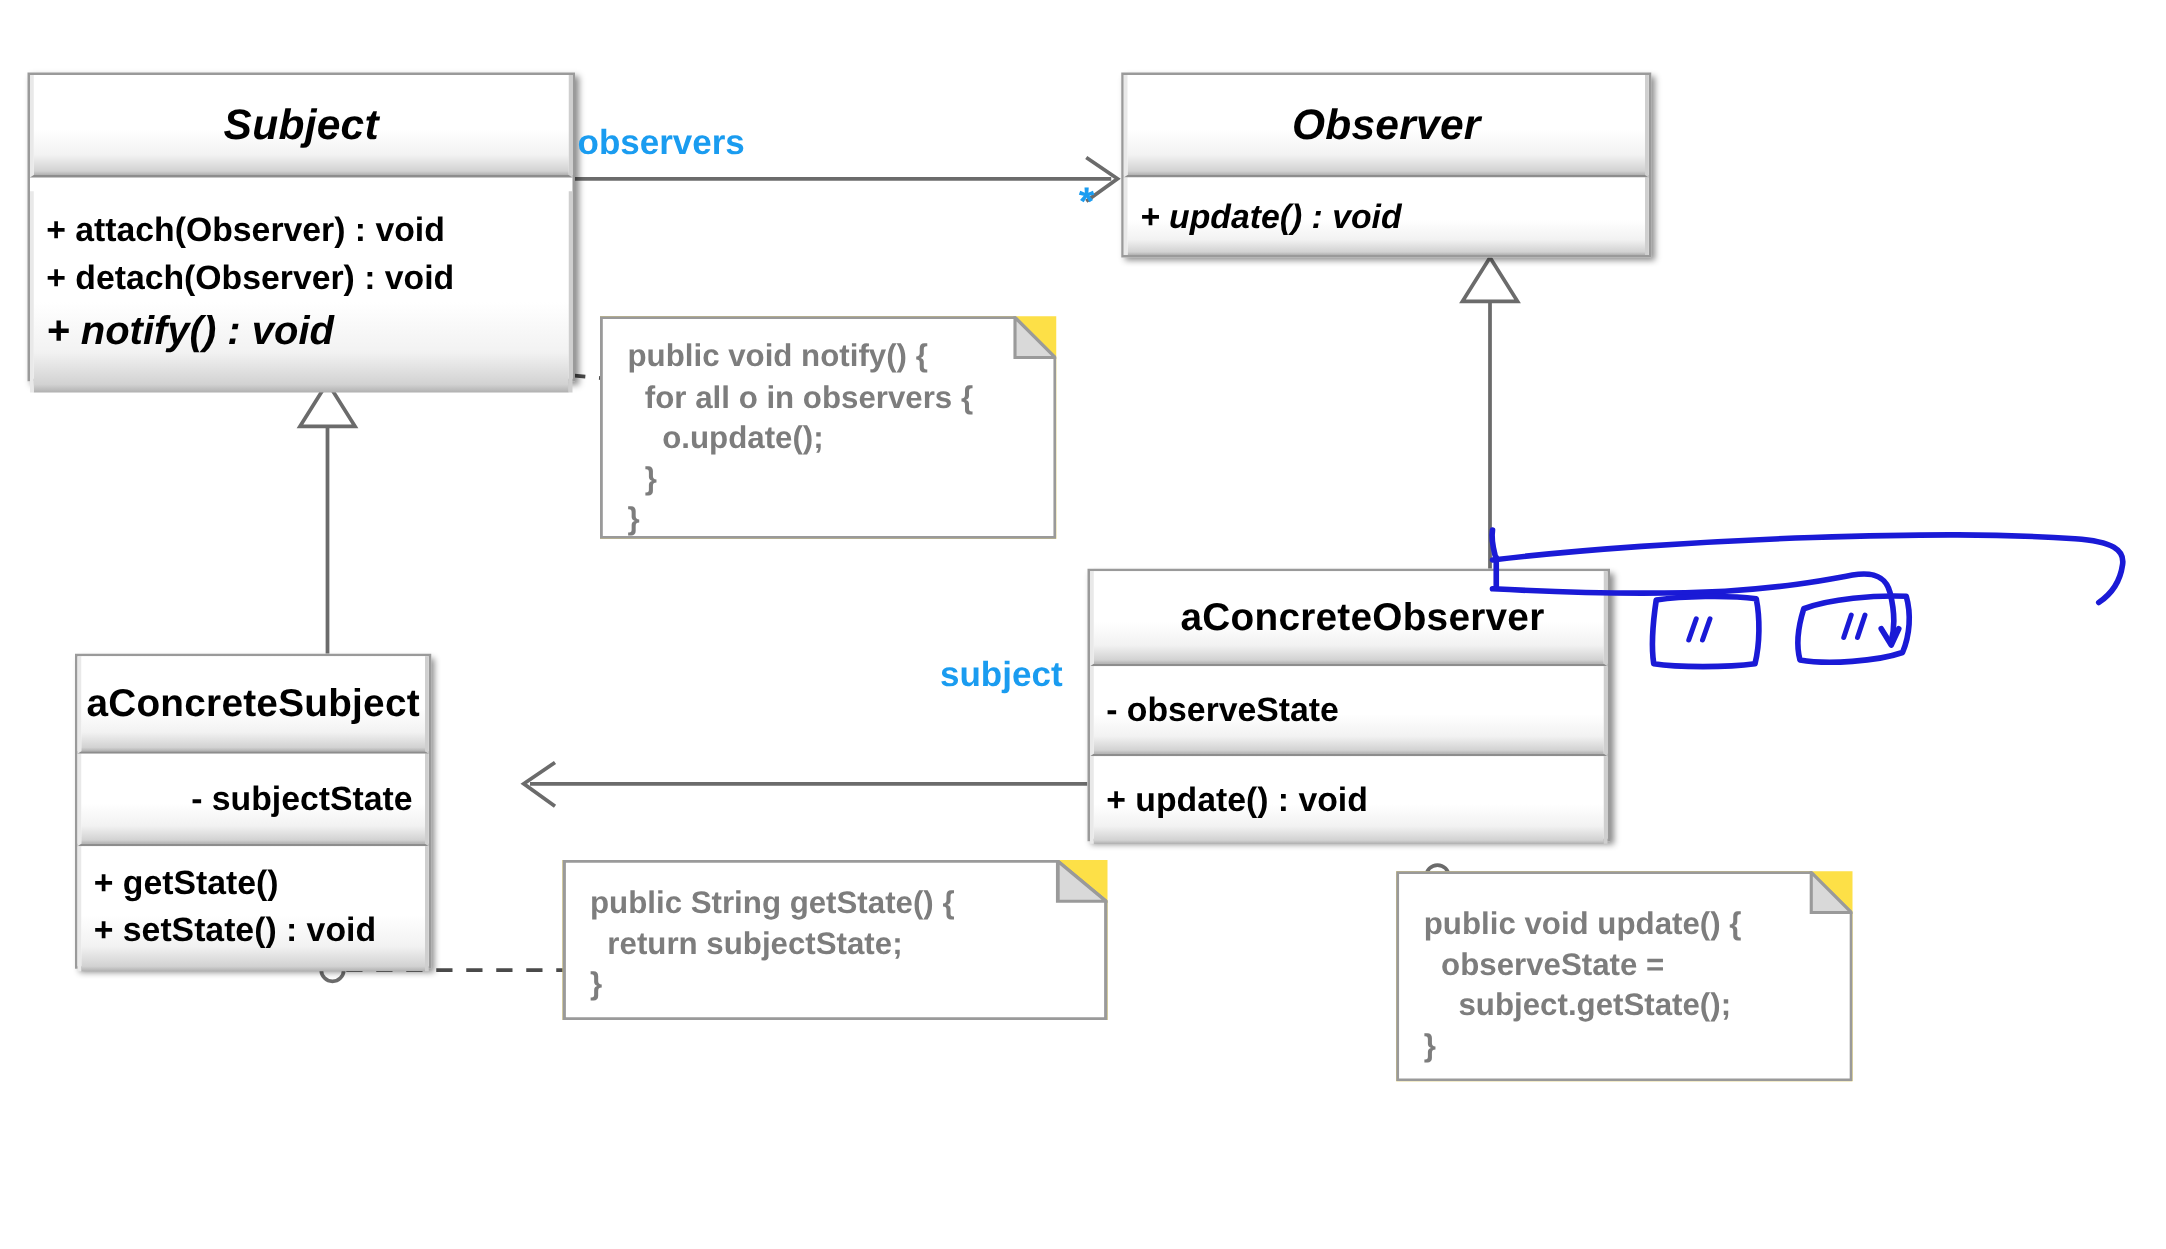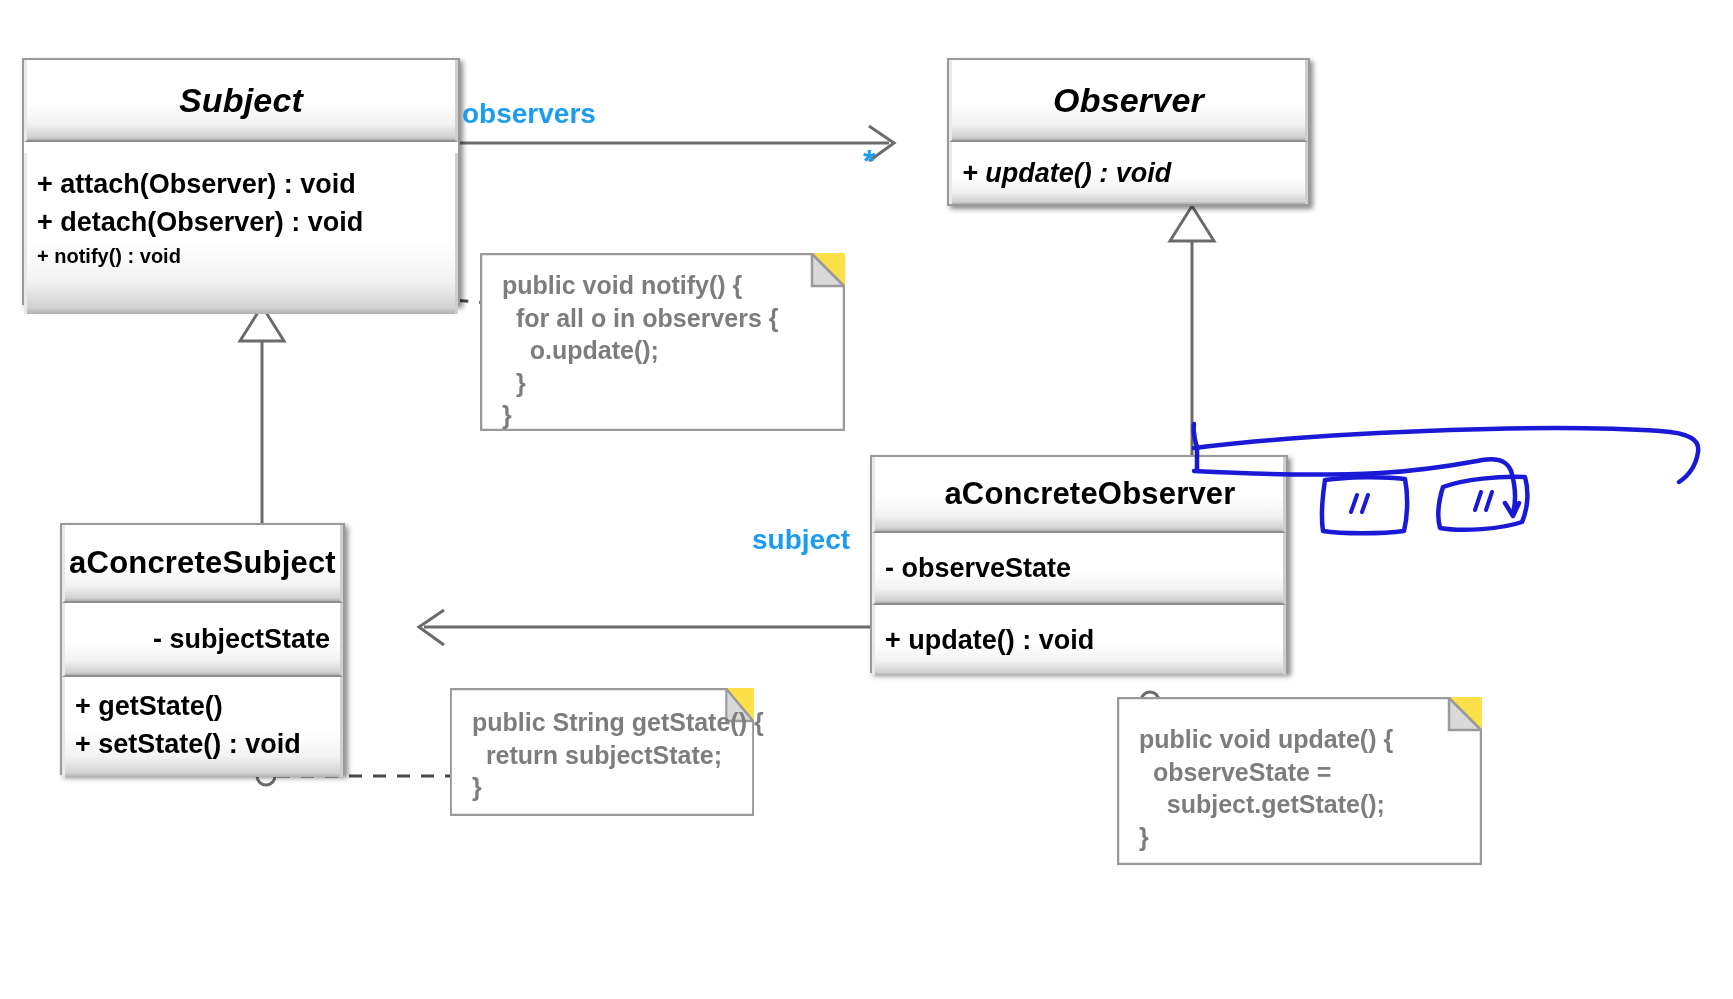--- a/index.html
+++ b/index.html
@@ -115,25 +115,25 @@
     <circle cx="1150" cy="701" r="9" fill="#ffffff" stroke="#6b6b6b" stroke-width="3"></circle>
   </svg>
 
   <div class="uml-class" style="left:22px;top:58px;width:438px;height:247px;">
     <div class="compartment" style="height:82px;display:flex;align-items:center;justify-content:center;">
       <div class="cls-title italic" style="font-size:34px;">Subject</div>
     </div>
     <div class="compartment" style="height:161px;padding-top:12px;margin-top:11px;">
       <div class="member" style="font-size:27px;line-height:1.42;">+ attach(Observer) : void</div>
       <div class="member" style="font-size:27px;line-height:1.42;">+ detach(Observer) : void</div>
-      <div class="member" style="font-size:20px;line-height:1.42;">+ notify() : void</div>
-    </div>
-  </div>
-
-  <div class="uml-class" style="left:947px;top:58px;width:363px;height:148px;">
+      <div class="member" style="font-size:32px;line-height:1.42;font-style:italic;">+ notify() : void</div>
+    </div>
+  </div>
+
+  <div class="uml-class" style="left:897px;top:58px;width:424px;height:148px;">
     <div class="compartment" style="height:82px;display:flex;align-items:center;justify-content:center;">
       <div class="cls-title italic" style="font-size:34px;">Observer</div>
     </div>
     <div class="compartment" style="height:62px;display:flex;align-items:center;">
       <div class="member italic" style="font-size:27px;">+ update() : void</div>
     </div>
   </div>
 
   <div class="uml-class" style="left:60px;top:523px;width:285px;height:252px;">
     <div class="compartment" style="height:78px;display:flex;align-items:center;justify-content:center;">
@@ -165,21 +165,21 @@
       <path d="M1,1 L332,1 L364,33 L364,177 L1,177 Z" fill="#ffffff" stroke="#9a9a9a" stroke-width="2.5"></path>
       <path d="M332,1 L332,33 L364,33 Z" fill="#d9d9d9" stroke="#9a9a9a" stroke-width="2.5"></path>
     </svg>
     <div class="note-text" style="font-size:25px;">public void notify() {
   for all o in observers {
     o.update();
   }
 }</div>
   </div>
 
-  <div class="uml-note" style="left:450px;top:688px;width:304px;height:128px;">
+  <div class="uml-note" style="left:450px;top:688px;width:436px;height:128px;">
     <svg class="note-body" viewBox="0 0 362 128" preserveAspectRatio="none" xmlns="http://www.w3.org/2000/svg">
       <path d="M1,1 L329,1 L361,33 L361,127 L1,127 Z" fill="#ffffff" stroke="#9a9a9a" stroke-width="2.5"></path>
       <path d="M329,1 L329,33 L361,33 Z" fill="#d9d9d9" stroke="#9a9a9a" stroke-width="2.5"></path>
     </svg>
     <div class="note-text" style="font-size:25px;padding-top:18px;">public String getState() {
   return subjectState;
 }</div>
   </div>
 
   <div class="uml-note" style="left:1117px;top:697px;width:365px;height:168px;">

